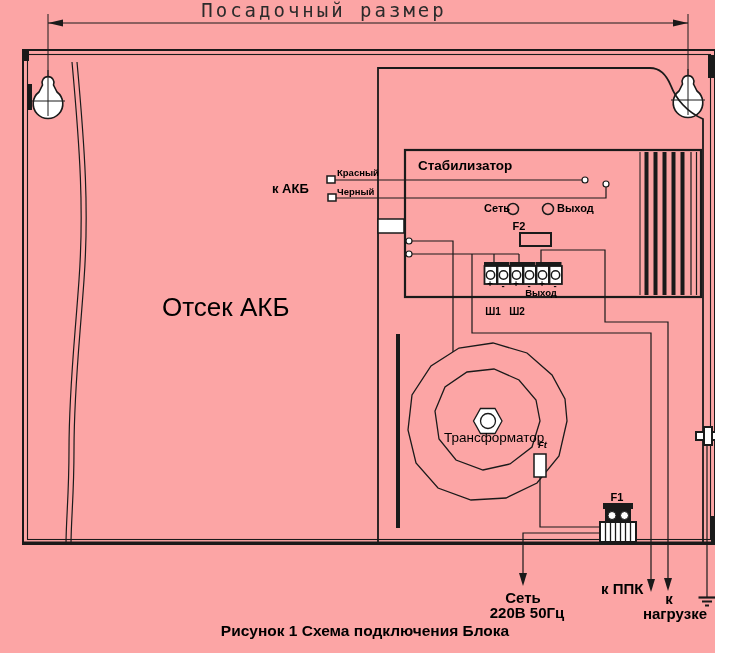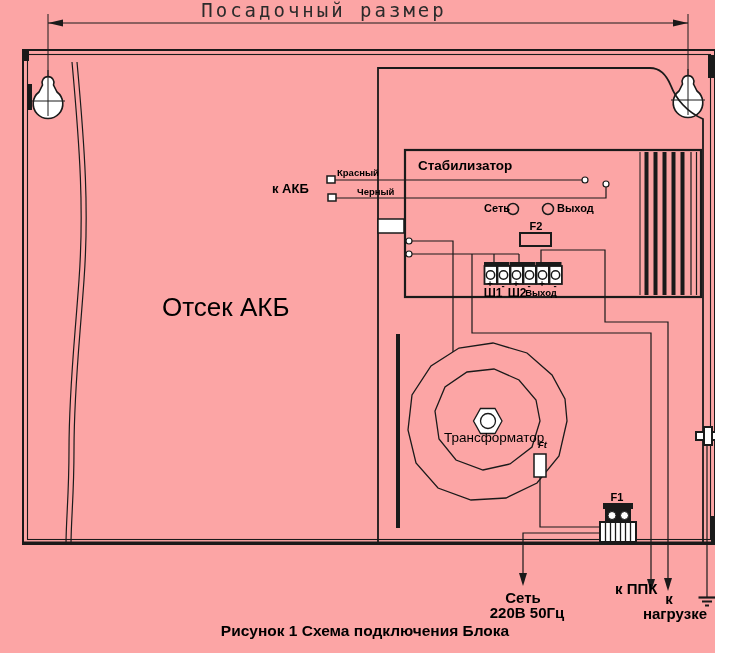--- a/index.html
+++ b/index.html
@@ -8,21 +8,21 @@
   #schematic{position:absolute;left:0;top:0;}
   .lbl{position:absolute;line-height:1;white-space:nowrap;}
   .b{font-weight:bold;}
   .ctr{transform:translateX(-50%);text-align:center;}
   .dim{font-family:"DejaVu Sans Mono",monospace;font-size:19px;letter-spacing:3px;color:#2b2b2b;}
   .big{font-size:26px;}
   .cap{font-size:15.5px;font-weight:bold;}
   .f13{font-size:13px;}
   .f135{font-size:13.5px;}
   .f11{font-size:11px;}
-  .f10{font-size:12px;}
+  .f10{font-size:10px;margin-top:20px;}
   .f95{font-size:9.5px;}
   .f15{font-size:15px;}
   .ln{stroke:#1a1a1a;fill:none;}
   .fl{fill:#1a1a1a;stroke:none;}
   .wh{fill:#ffffff;stroke:#1a1a1a;}
 </style>
 </head>
 <body>
 
 <div id="canvas">
@@ -164,43 +164,43 @@
       <line class="ln" x1="705" y1="605.5" x2="709" y2="605.5" stroke-width="2"></line>
     </g>
   </svg>
 
   <div class="lbl dim ctr" style="left:324px;top:1px;">Посадочный размер</div>
 
   <div class="lbl big" style="left:162px;top:294px;">Отсек АКБ</div>
 
   <div class="lbl b f13" style="left:272px;top:182px;">к АКБ</div>
   <div class="lbl b f95" style="left:337px;top:168px;">Красный</div>
-  <div class="lbl b f95" style="left:337px;top:187px;margin-left:20px;">Черный</div>
+  <div class="lbl b f95" style="left:337px;top:187px;">Черный</div>
 
   <div class="lbl b f135" style="left:418px;top:159px;">Стабилизатор</div>
   <div class="lbl b f11" style="left:484px;top:203px;">Сеть</div>
   <div class="lbl b f11" style="left:557px;top:203px;">Выход</div>
-  <div class="lbl b f11 ctr" style="left:536px;top:221px;">F2</div>
+  <div class="lbl b f11 ctr" style="left:519px;top:221px;">F2</div>
 
   <div class="lbl b f95 ctr" style="left:490px;top:279px;">+</div>
   <div class="lbl b f95 ctr" style="left:503px;top:281px;">-</div>
   <div class="lbl b f95 ctr" style="left:516px;top:279px;">+</div>
   <div class="lbl b f95 ctr" style="left:529px;top:281px;">-</div>
   <div class="lbl b f95 ctr" style="left:542px;top:279px;">+</div>
   <div class="lbl b f95 ctr" style="left:555px;top:281px;">-</div>
 
   <div class="lbl b f10 ctr" style="left:493px;top:287px;">Ш1</div>
   <div class="lbl b f10 ctr" style="left:517px;top:287px;">Ш2</div>
   <div class="lbl b f95 ctr" style="left:541px;top:288px;">Выход</div>
 
   <div class="lbl f135" style="left:444px;top:431px;">Трансформатор</div>
   <div class="lbl b f95" style="left:538px;top:440px;font-style:italic;">Ft</div>
 
   <div class="lbl b f11 ctr" style="left:617px;top:492px;">F1</div>
 
   <div class="lbl b f15 ctr" style="left:523px;top:590px;">Сеть</div>
   <div class="lbl b f15 ctr" style="left:527px;top:605px;">220В 50Гц</div>
-  <div class="lbl b f15" style="left:615px;top:581px;">к ППК</div>
+  <div class="lbl b f15" style="left:601px;top:581px;">к ППК</div>
   <div class="lbl b f15 ctr" style="left:669px;top:591px;">к</div>
   <div class="lbl b f15 ctr" style="left:675px;top:606px;">нагрузке</div>
 
   <div class="lbl cap ctr" style="left:365px;top:623px;">Рисунок 1 Схема подключения Блока</div>
 </div>
 
 </body></html>

